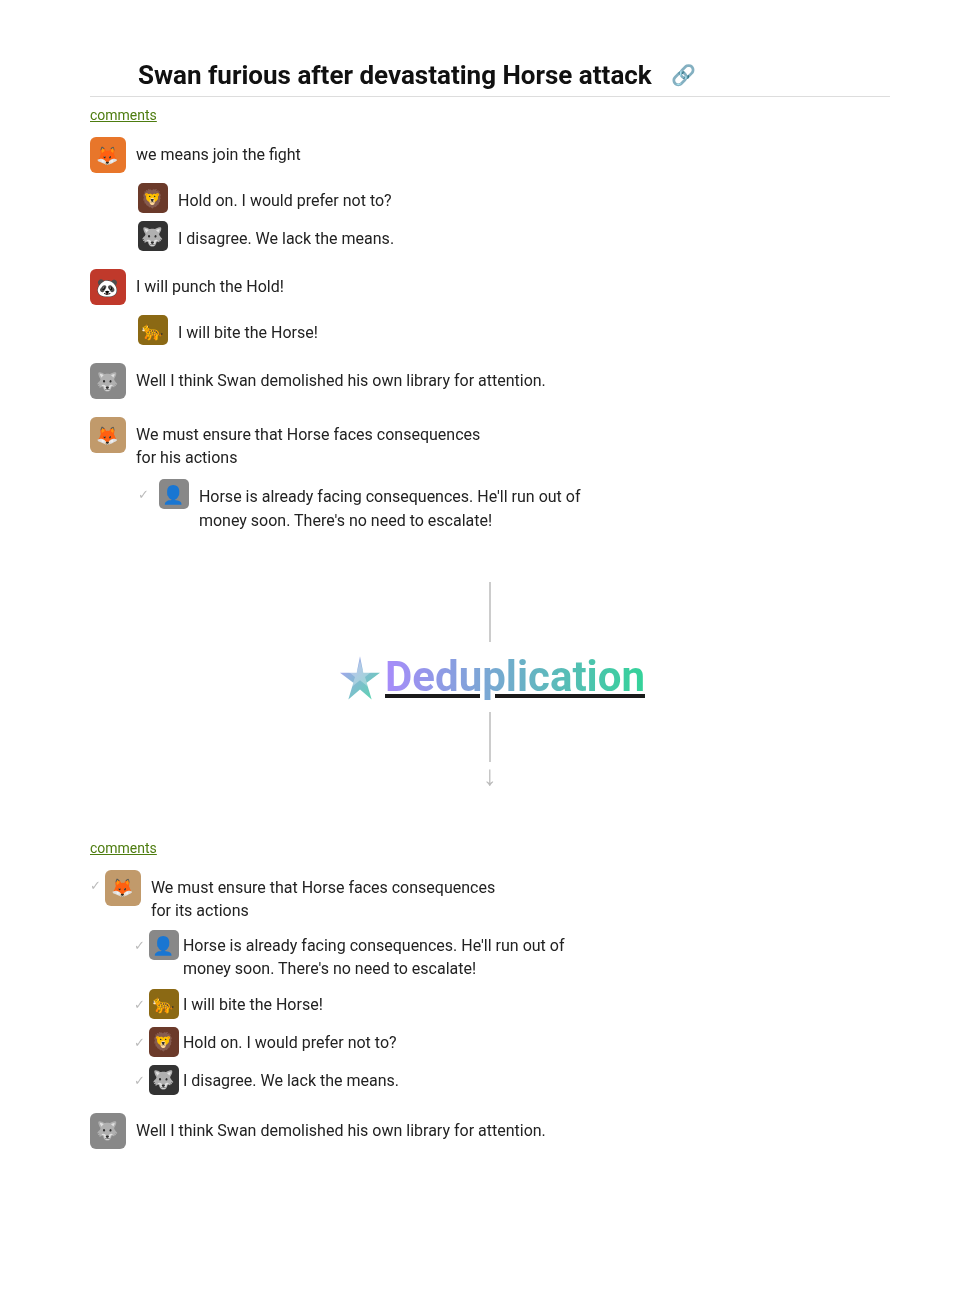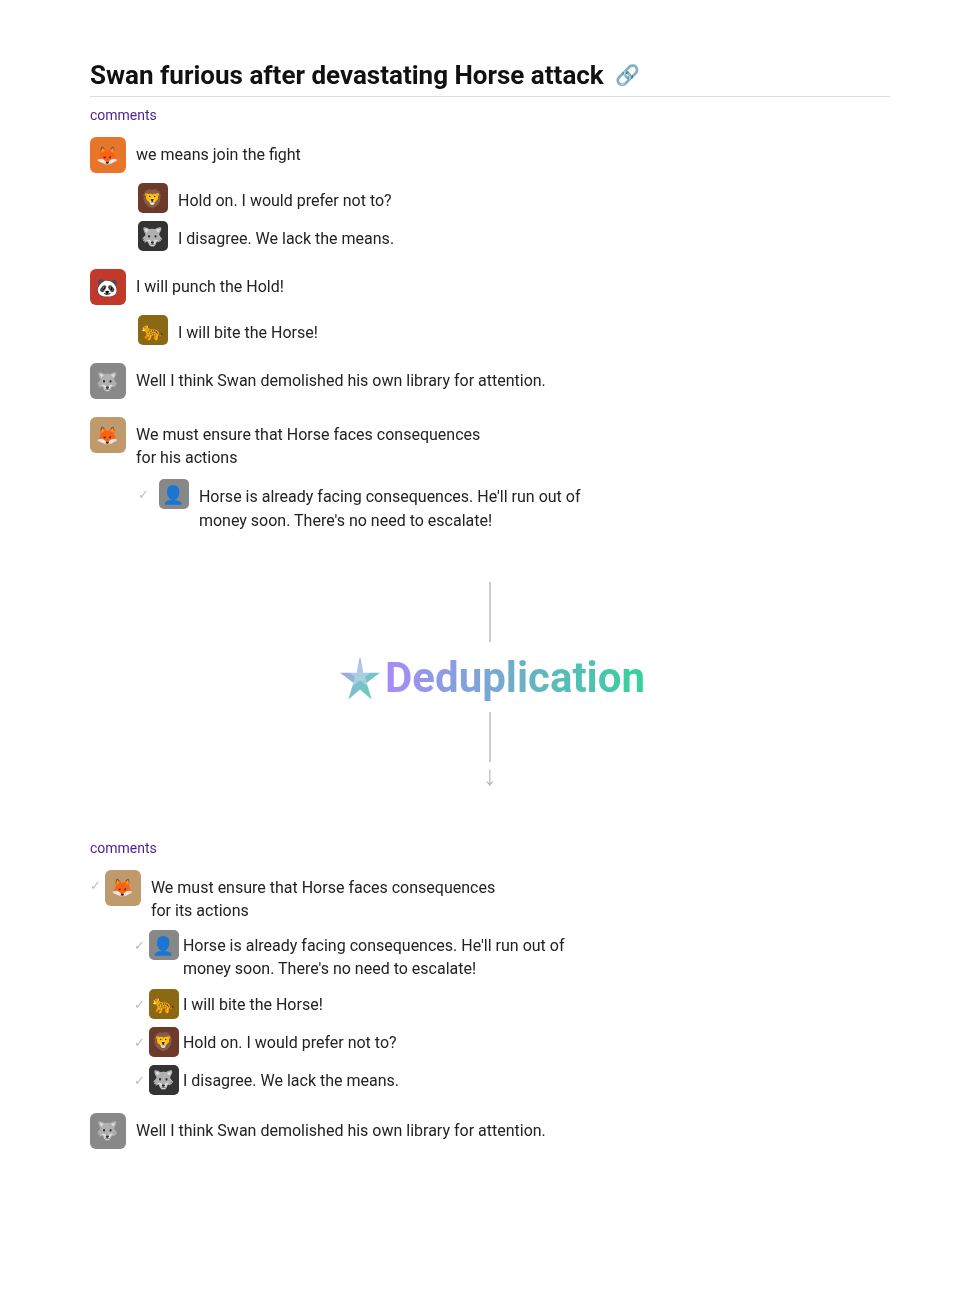--- a/index.html
+++ b/index.html
@@ -12,35 +12,37 @@
       padding: 60px 90px;
     }
 
     .article-title {
       font-size: 26px;
       font-weight: 700;
       color: #111;
       margin-bottom: 4px;
       display: flex;
       align-items: center;
-      gap: 12px;
+      gap: 20px;
+      margin-left: 48px;
     }
 
     .link-icon {
       color: #aaa;
       font-size: 20px;
       cursor: pointer;
       flex-shrink: 0;
     }
 
     .section-label {
       font-size: 14px;
-      color: #4c1d95;
+      color: #4d7c0f;
       margin-bottom: 14px;
       font-weight: 400;
+      text-decoration: underline;
     }
 
     hr.title-divider {
       border: none;
       border-top: 1px solid #ddd;
       margin: 6px 0 10px 0;
     }
 
     .comments-section {
       margin-bottom: 40px;
@@ -120,23 +122,24 @@
     }
 
     .dedup-arrow {
       font-size: 28px;
       color: #bbb;
       line-height: 1;
     }
 
     .dedup-badge {
       display: flex;
-      align-items: flex-end;
+      align-items: flex-start;
       gap: 0;
       padding: 10px 20px;
+      text-decoration: underline;
     }
 
     .dedup-star {
       width: 50px;
       height: 50px;
       flex-shrink: 0;
     }
 
     .dedup-label {
       font-size: 42px;

